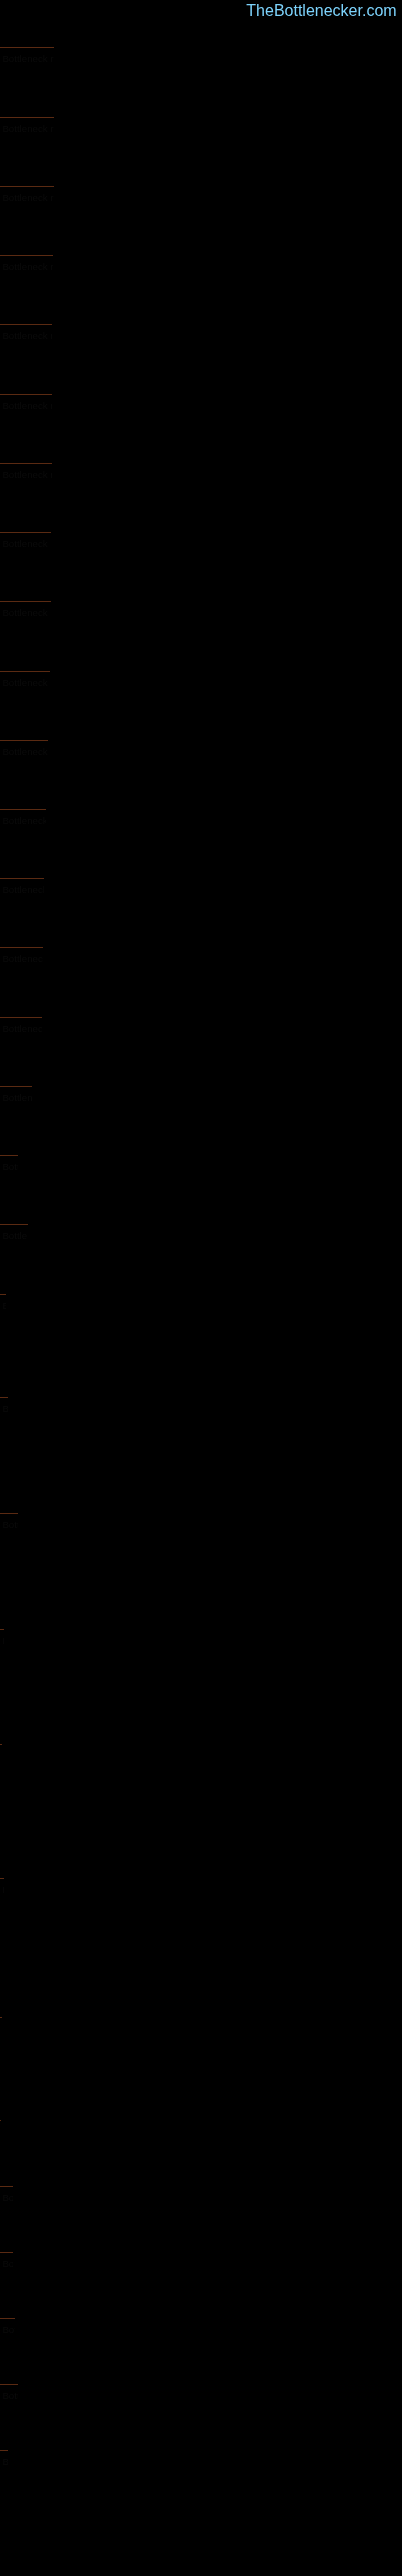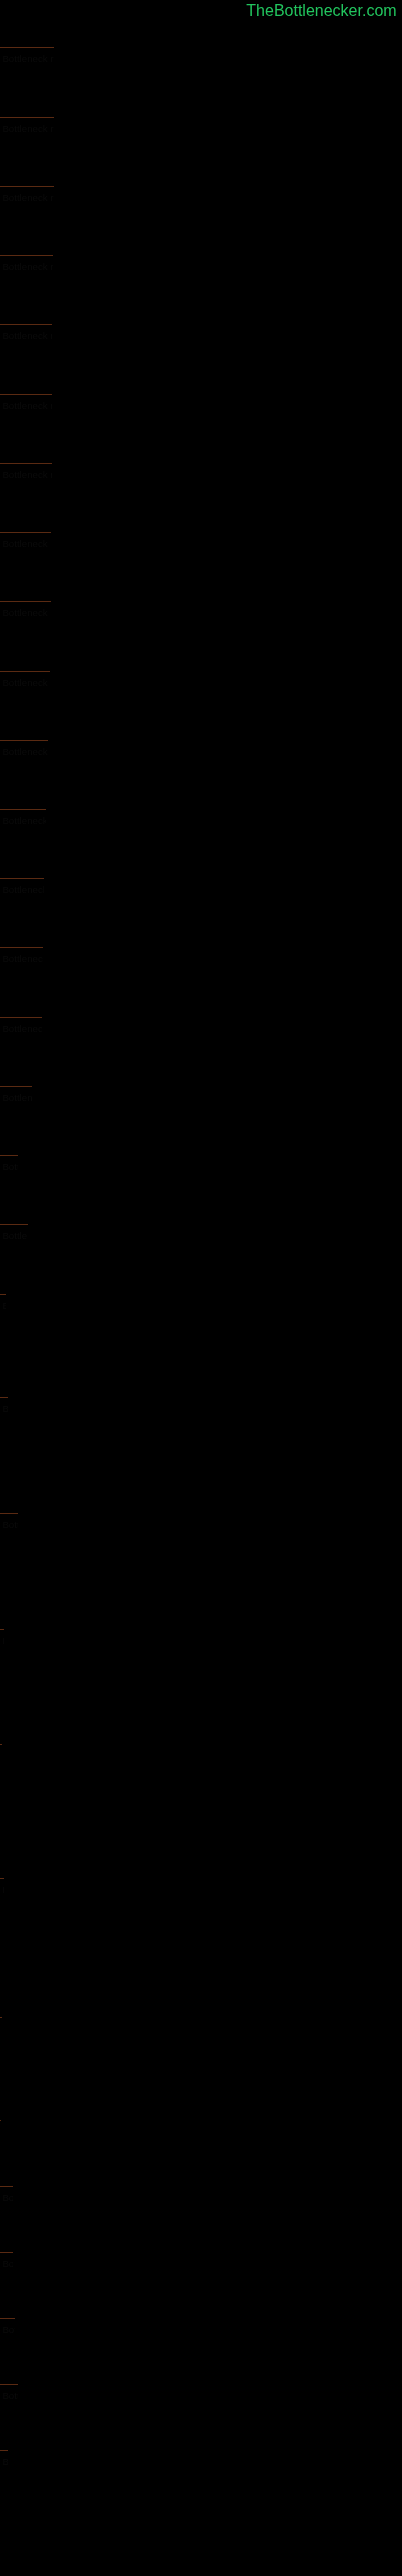--- a/index.html
+++ b/index.html
@@ -63,21 +63,21 @@
     font-family: "Liberation Sans", sans-serif;
     white-space: nowrap;
     pointer-events: none;
   }
 </style>
 </head>
 <body style="background: rgb(0, 0, 0);">
 
 <div id="chart-root" style="background: rgb(0, 0, 0);">
 
-  <div id="watermark" style="color: #22c55e;">TheBottlenecker.com</div>
+  <div id="watermark" style="color: #7dd3fc;">TheBottlenecker.com</div>
 
   <div id="bars-container">
       <div class="bar-row" style="top: 47px;">
         <div class="bar" title="Bottleneck result" style="width: 54px; height: 22px; border-top-color: rgb(90, 42, 18);">
           <span class="bar-label" style="color: rgb(10, 10, 10);">Bottleneck result</span>
         </div>
       </div>
       <div class="bar-row" style="top: 117px;">
         <div class="bar" title="Bottleneck result" style="width: 54px; height: 22px; border-top-color: rgb(90, 42, 18);">
           <span class="bar-label" style="color: rgb(10, 10, 10);">Bottleneck result</span>

